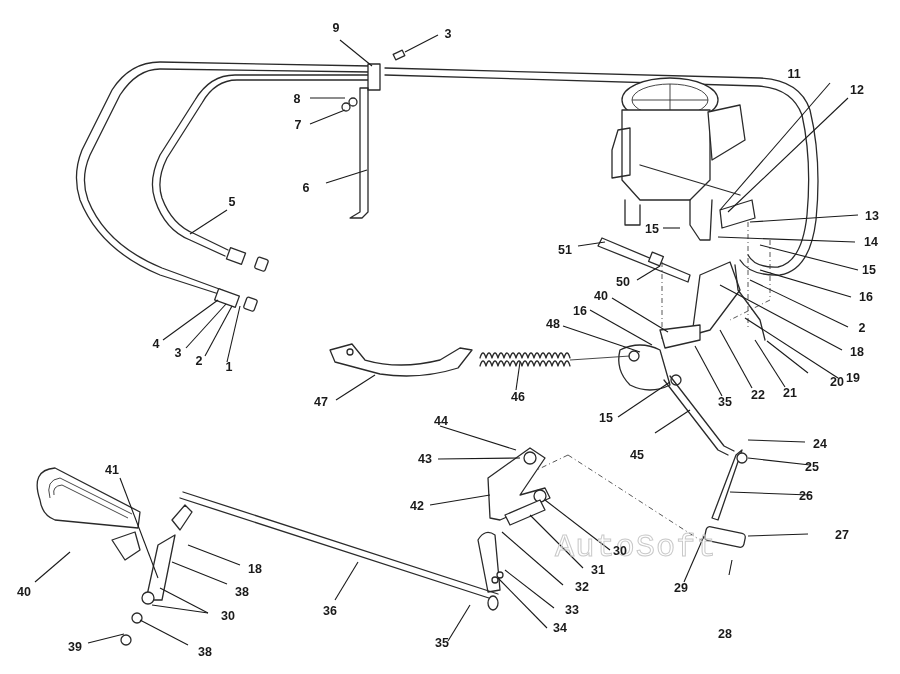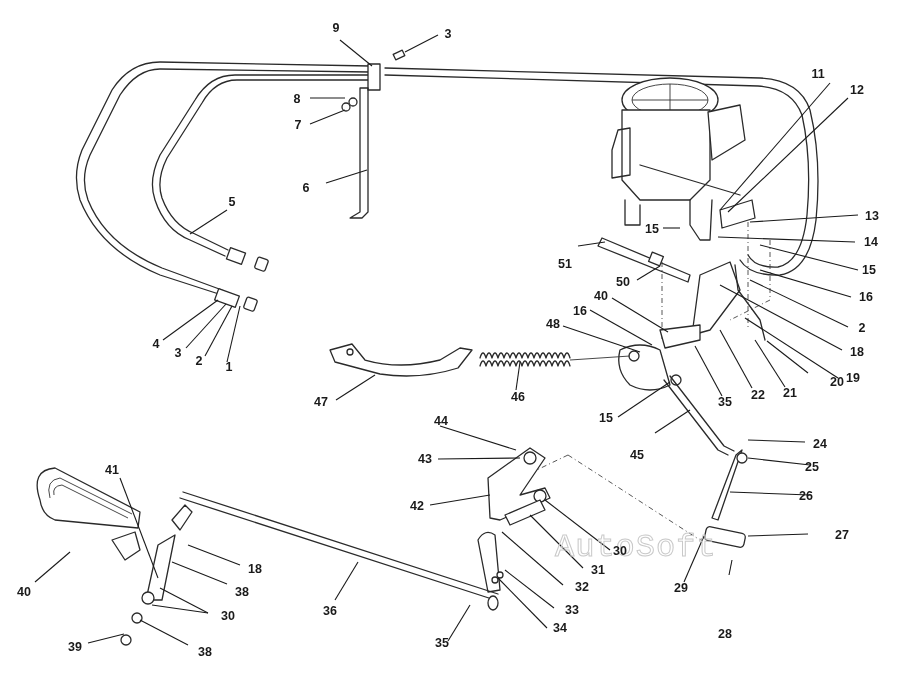--- a/index.html
+++ b/index.html
@@ -201,21 +201,21 @@
   <div class="callout" style="left:229px;top:367px">1</div>
   <div class="callout" style="left:199px;top:361px">2</div>
   <div class="callout" style="left:178px;top:353px">3</div>
   <div class="callout" style="left:156px;top:344px">4</div>
   <div class="callout" style="left:232px;top:202px">5</div>
   <div class="callout" style="left:306px;top:188px">6</div>
   <div class="callout" style="left:298px;top:125px">7</div>
   <div class="callout" style="left:297px;top:99px">8</div>
   <div class="callout" style="left:336px;top:28px">9</div>
   <div class="callout" style="left:448px;top:34px">3</div>
-  <div class="callout" style="left:818px;top:74px">11</div>
+  <div class="callout" style="left:794px;top:74px">11</div>
   <div class="callout" style="left:857px;top:90px">12</div>
   <div class="callout" style="left:872px;top:216px">13</div>
   <div class="callout" style="left:871px;top:242px">14</div>
   <div class="callout" style="left:652px;top:229px">15</div>
   <div class="callout" style="left:869px;top:270px">15</div>
   <div class="callout" style="left:606px;top:418px">15</div>
   <div class="callout" style="left:866px;top:297px">16</div>
   <div class="callout" style="left:580px;top:311px">16</div>
   <div class="callout" style="left:862px;top:328px">2</div>
   <div class="callout" style="left:857px;top:352px">18</div>
@@ -246,15 +246,15 @@
   <div class="callout" style="left:112px;top:470px">41</div>
   <div class="callout" style="left:417px;top:506px">42</div>
   <div class="callout" style="left:425px;top:459px">43</div>
   <div class="callout" style="left:441px;top:421px">44</div>
   <div class="callout" style="left:637px;top:455px">45</div>
   <div class="callout" style="left:518px;top:397px">46</div>
   <div class="callout" style="left:321px;top:402px">47</div>
   <div class="callout" style="left:553px;top:324px">48</div>
   <div class="callout" style="left:601px;top:296px">40</div>
   <div class="callout" style="left:623px;top:282px">50</div>
-  <div class="callout" style="left:565px;top:264px">51</div>
+  <div class="callout" style="left:565px;top:250px">51</div>
 
 </div>
 
 </body></html>

